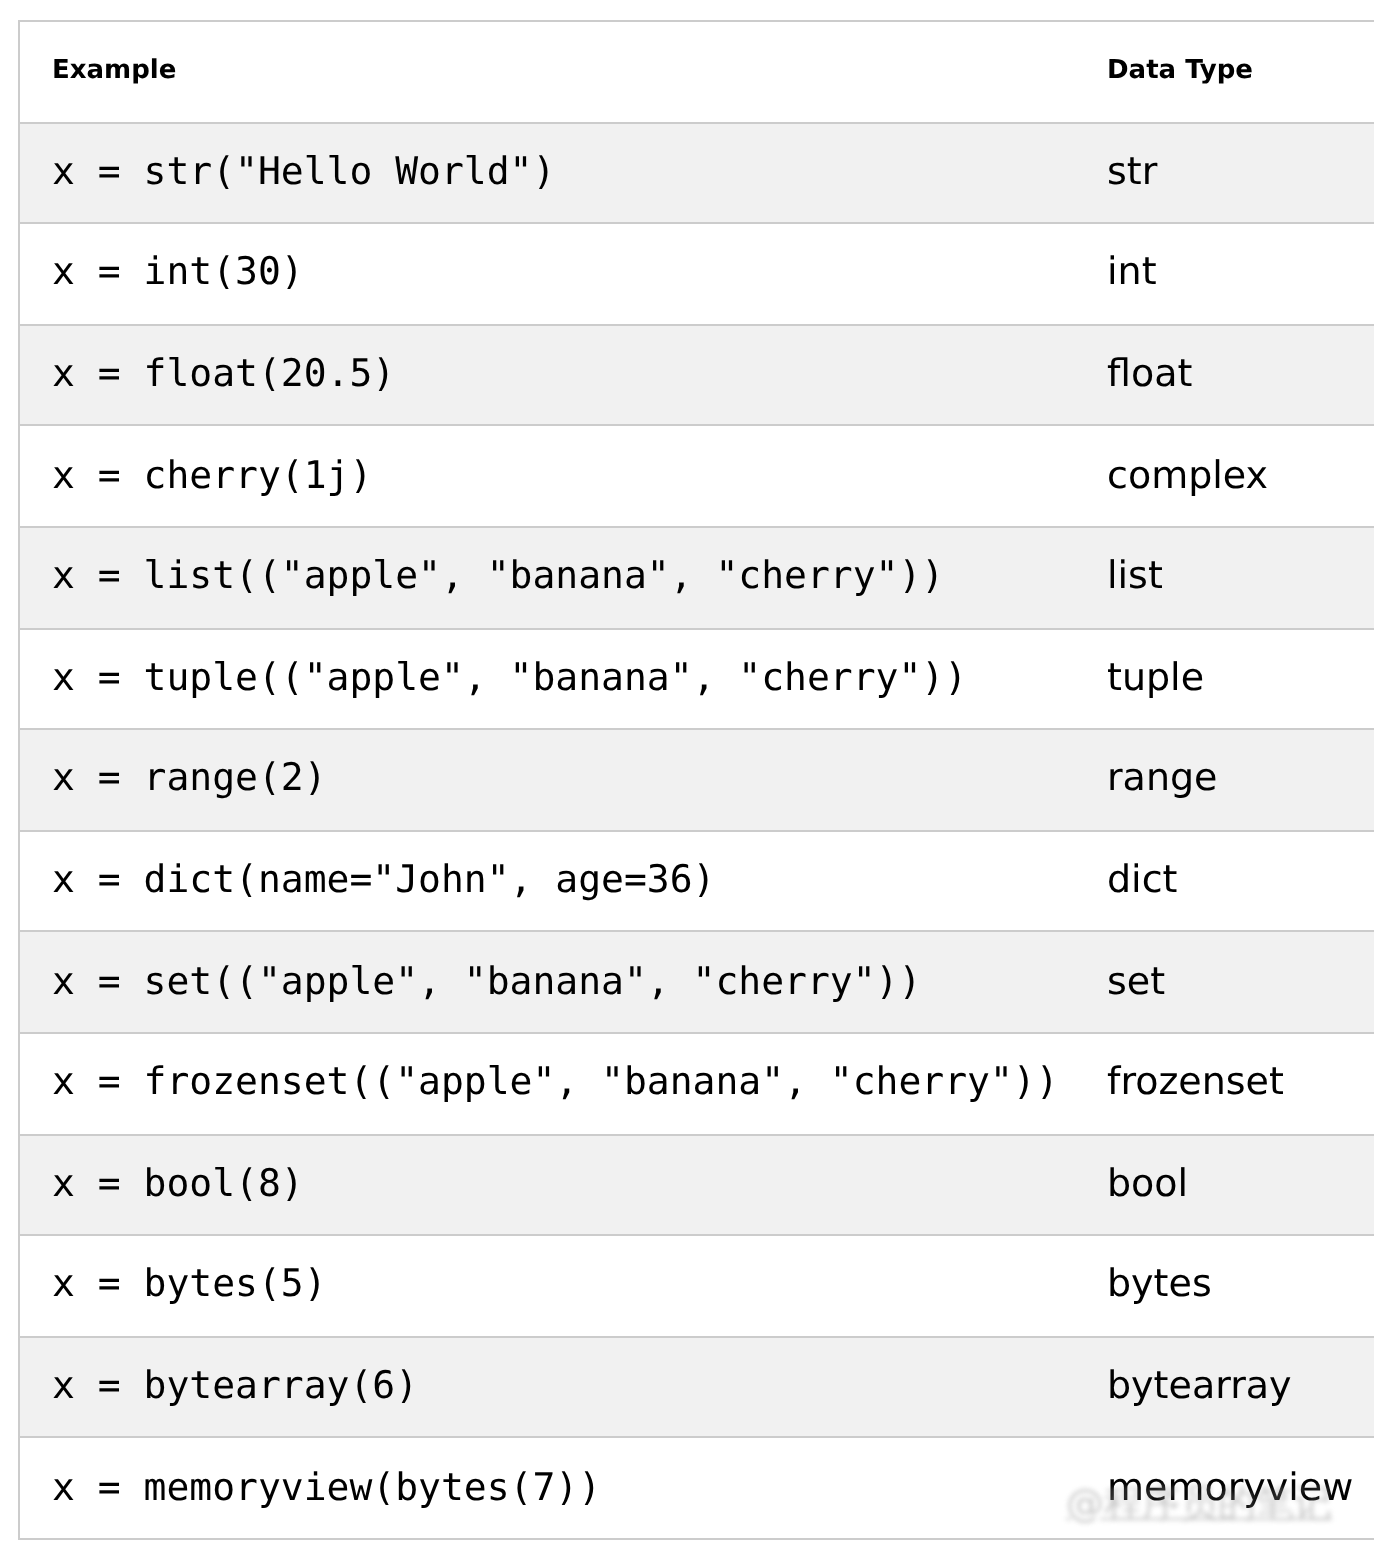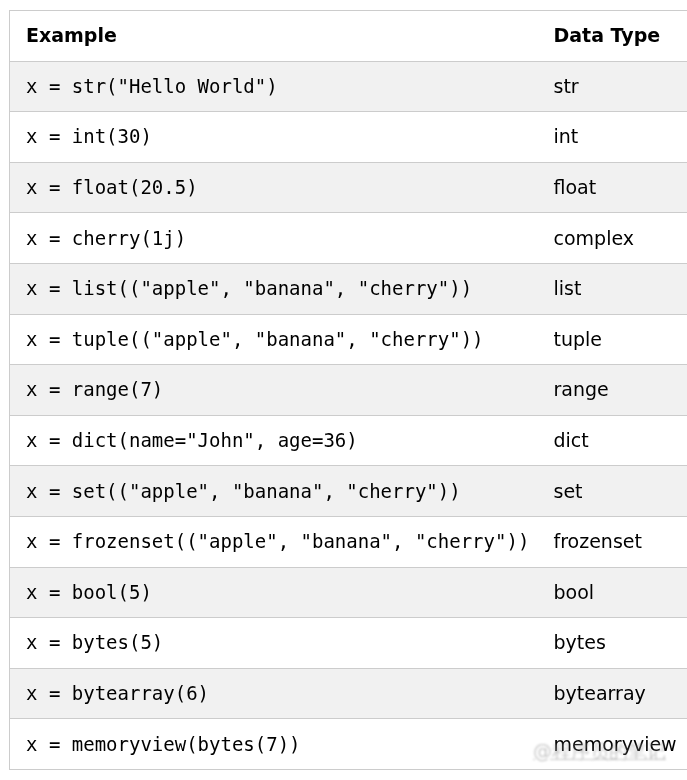--- a/index.html
+++ b/index.html
@@ -33,21 +33,21 @@
     padding: 13.3px 16px;
     line-height: 23px;
     border-bottom: 1px solid #cccccc;
     color: #000000;
     overflow: hidden;
     white-space: nowrap;
   }
   th {
     font-family: "DejaVu Sans", "Liberation Sans", sans-serif;
     font-weight: bold;
-    font-size: 19px;
+    font-size: 13px;
     background: #ffffff;
     margin-top: 26px;
   }
   td.example {
     font-family: "DejaVu Sans Mono", "Liberation Mono", monospace;
     font-size: 19px;
   }
   td.type {
     font-family: "DejaVu Sans", "Liberation Sans", sans-serif;
     font-size: 19px;
@@ -102,37 +102,37 @@
         </tr>
         <tr class="alt">
           <td class="example">x = list(("apple", "banana", "cherry"))</td>
           <td class="type">list</td>
         </tr>
         <tr>
           <td class="example">x = tuple(("apple", "banana", "cherry"))</td>
           <td class="type">tuple</td>
         </tr>
         <tr class="alt">
-          <td class="example">x = range(7)</td>
+          <td class="example">x = range(2)</td>
           <td class="type">range</td>
         </tr>
         <tr>
           <td class="example">x = dict(name="John", age=36)</td>
           <td class="type">dict</td>
         </tr>
         <tr class="alt">
           <td class="example">x = set(("apple", "banana", "cherry"))</td>
           <td class="type">set</td>
         </tr>
         <tr>
           <td class="example">x = frozenset(("apple", "banana", "cherry"))</td>
           <td class="type">frozenset</td>
         </tr>
         <tr class="alt">
-          <td class="example">x = bool(5)</td>
+          <td class="example">x = bool(8)</td>
           <td class="type">bool</td>
         </tr>
         <tr>
           <td class="example">x = bytes(5)</td>
           <td class="type">bytes</td>
         </tr>
         <tr class="alt">
           <td class="example">x = bytearray(6)</td>
           <td class="type">bytearray</td>
         </tr>

